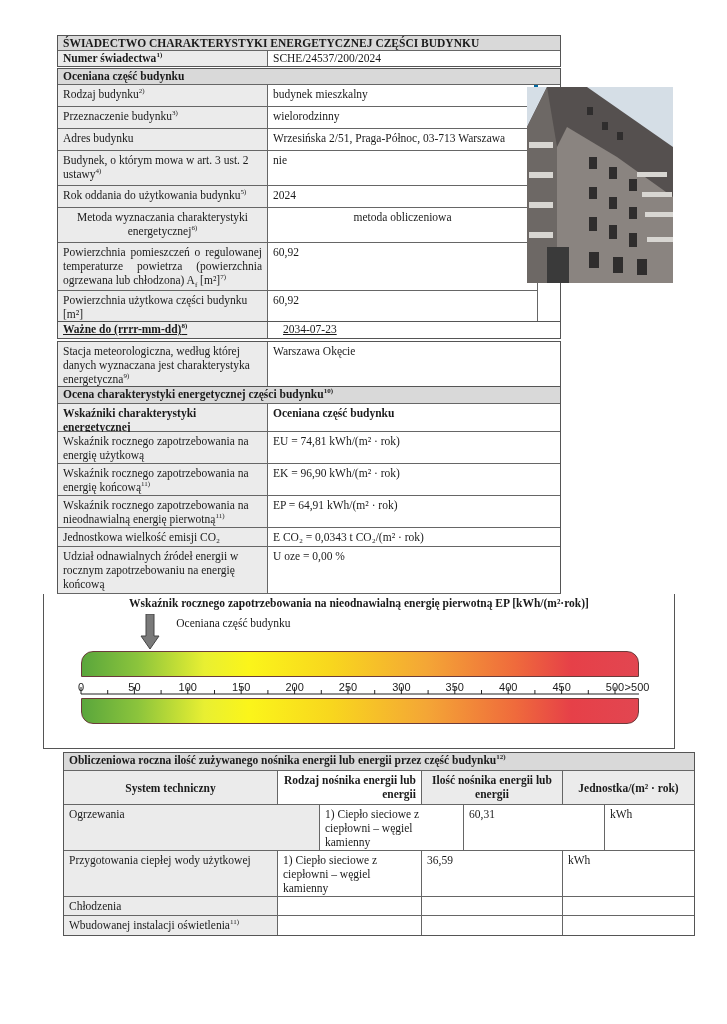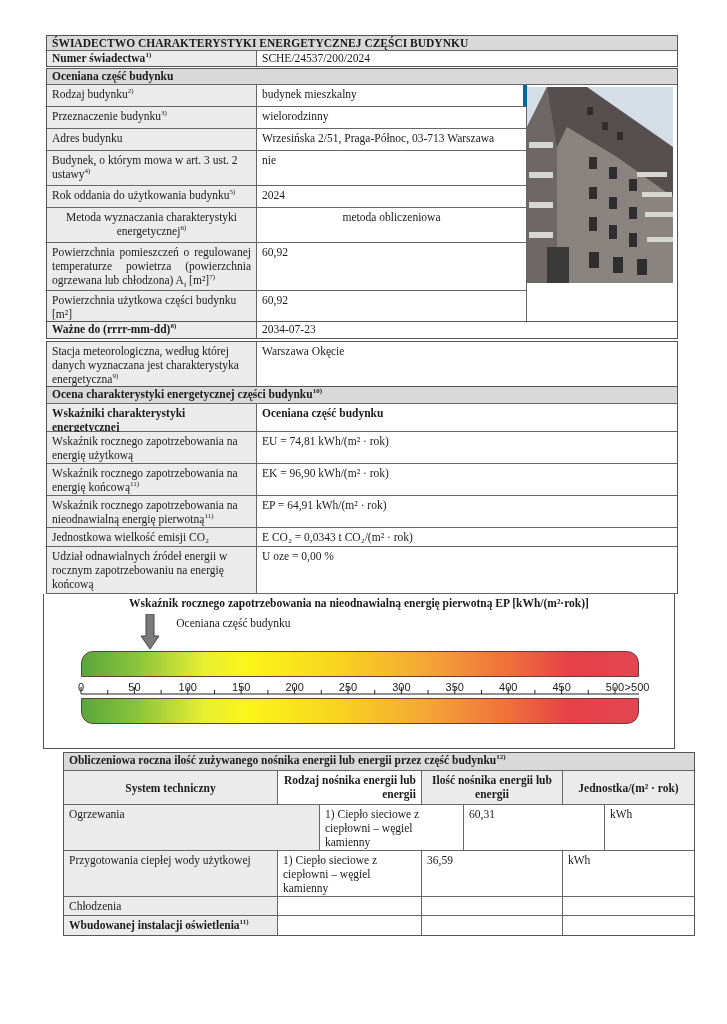--- a/index.html
+++ b/index.html
@@ -1,18 +1,18 @@
 <!DOCTYPE html>
 <html><head>
 <meta charset="utf-8">
 <style>
   html, body { margin:0; padding:0; background:#ffffff; }
   body { width:727px; height:1024px; position:relative; overflow:hidden;
          font-family:"Liberation Serif", "DejaVu Serif", serif; color:#1a1a1a; font-size:11.5px; }
-  .tbl { position:absolute; left:46px; width:632px; border:1.5px solid #555; box-sizing:border-box; }
+  .tbl { position:absolute; left:57px; width:504px; border:1.5px solid #555; box-sizing:border-box; }
   .row { display:flex; border-bottom:1px solid #666; box-sizing:border-box; }
   .row:last-child { border-bottom:none; }
   .hdr { background:#d9d9d9; font-weight:bold; padding:1px 5px; box-sizing:border-box; }
   .lbl { background:#ebebeb; padding:2px 5px; box-sizing:border-box; border-right:1px solid #666; line-height:14px; }
   .val { background:#ffffff; padding:2px 5px; box-sizing:border-box; line-height:14px; }
   sup { font-size:7px; vertical-align:super; line-height:0; }
   sub { font-size:7px; vertical-align:sub; line-height:0; }
   .bold { font-weight:bold; }
   .photo { position:absolute; left:527px; top:87px; width:146px; height:196px; overflow:hidden;
            background:linear-gradient(#c9d6e2,#e8eef3); }
@@ -111,23 +111,23 @@
       <rect x="110" y="85" width="30" height="5"></rect>
         <rect x="115" y="105" width="30" height="5"></rect>
         <rect x="118" y="125" width="28" height="5"></rect>
         <rect x="120" y="150" width="26" height="5"></rect>
     </g>
     <rect x="20" y="160" width="22" height="36" fill="#3a3a3a"></rect>
   </svg>
 </div>
 
 <div class="tbl" style="top:321px;">
-  <div class="row" style="height:16px;">
+  <div class="row" style="height:16px;text-decoration:underline;">
     <div class="lbl bold" style="width:210px;padding:0 5px;"><span>Ważne do (rrrr-mm-dd)</span><sup>8)</sup></div>
-    <div class="val" style="flex:1;padding:0 5px;">2034-07-23</div>
+    <div class="val" style="flex:1;padding:0 15px;">2034-07-23</div>
   </div>
 </div>
 
 <div class="tbl" style="top:341px;border-bottom:none;">
   <div class="row" style="height:44px;">
     <div class="lbl" style="width:210px;"><span>Stacja meteorologiczna, według której danych wyznaczana jest charakterystyka energetyczna</span><sup>9)</sup></div>
     <div class="val" style="flex:1;">Warszawa Okęcie</div>
   </div>
 </div>
 
@@ -229,19 +229,19 @@
     <div class="c" style="width:144px;">1) Ciepło sieciowe z ciepłowni – węgiel kamienny</div>
     <div class="c" style="width:141px;">36,59</div>
     <div class="c" style="flex:1;">kWh</div>
   </div>
   <div class="row" style="height:19px;">
     <div class="c" style="width:214px;background:#ebebeb;">Chłodzenia</div>
     <div class="c" style="width:144px;"></div>
     <div class="c" style="width:141px;"></div>
     <div class="c" style="flex:1;"></div>
   </div>
-  <div class="row" style="height:19px;font-weight:bold;">
+  <div class="row" style="height:19px;">
     <div class="c" style="width:214px;background:#ebebeb;"><span>Wbudowanej instalacji oświetlenia</span><sup>11)</sup></div>
     <div class="c" style="width:144px;"></div>
     <div class="c" style="width:141px;"></div>
     <div class="c" style="flex:1;"></div>
   </div>
 </div>
 
 </body></html>

